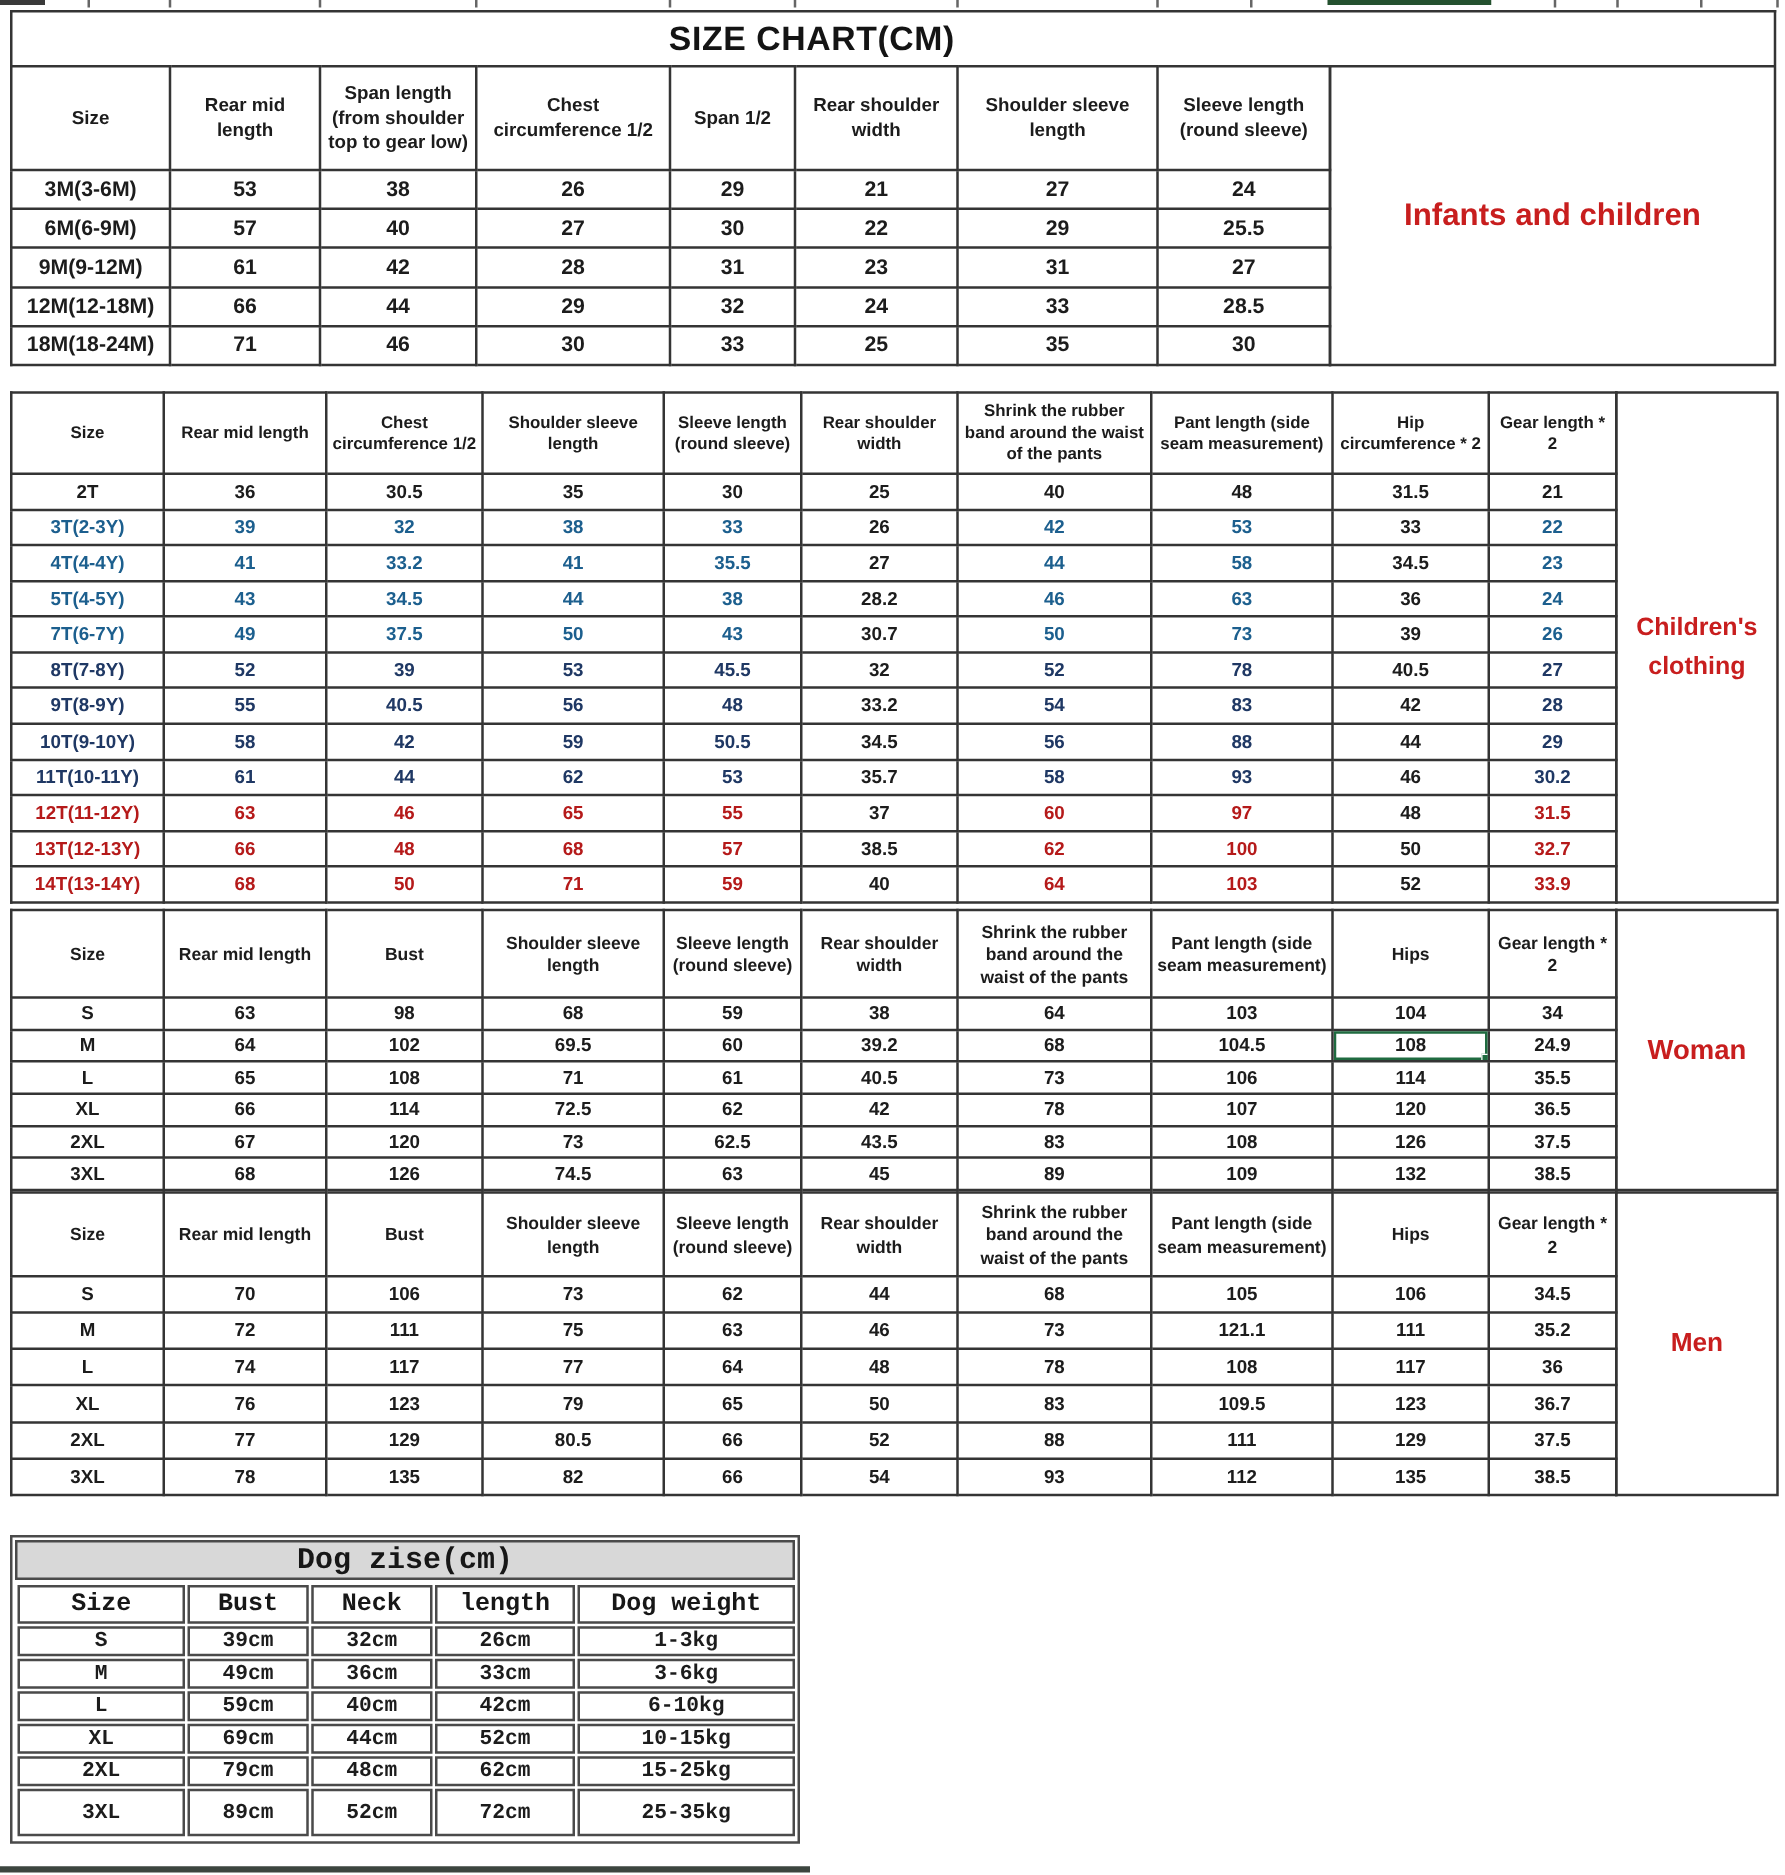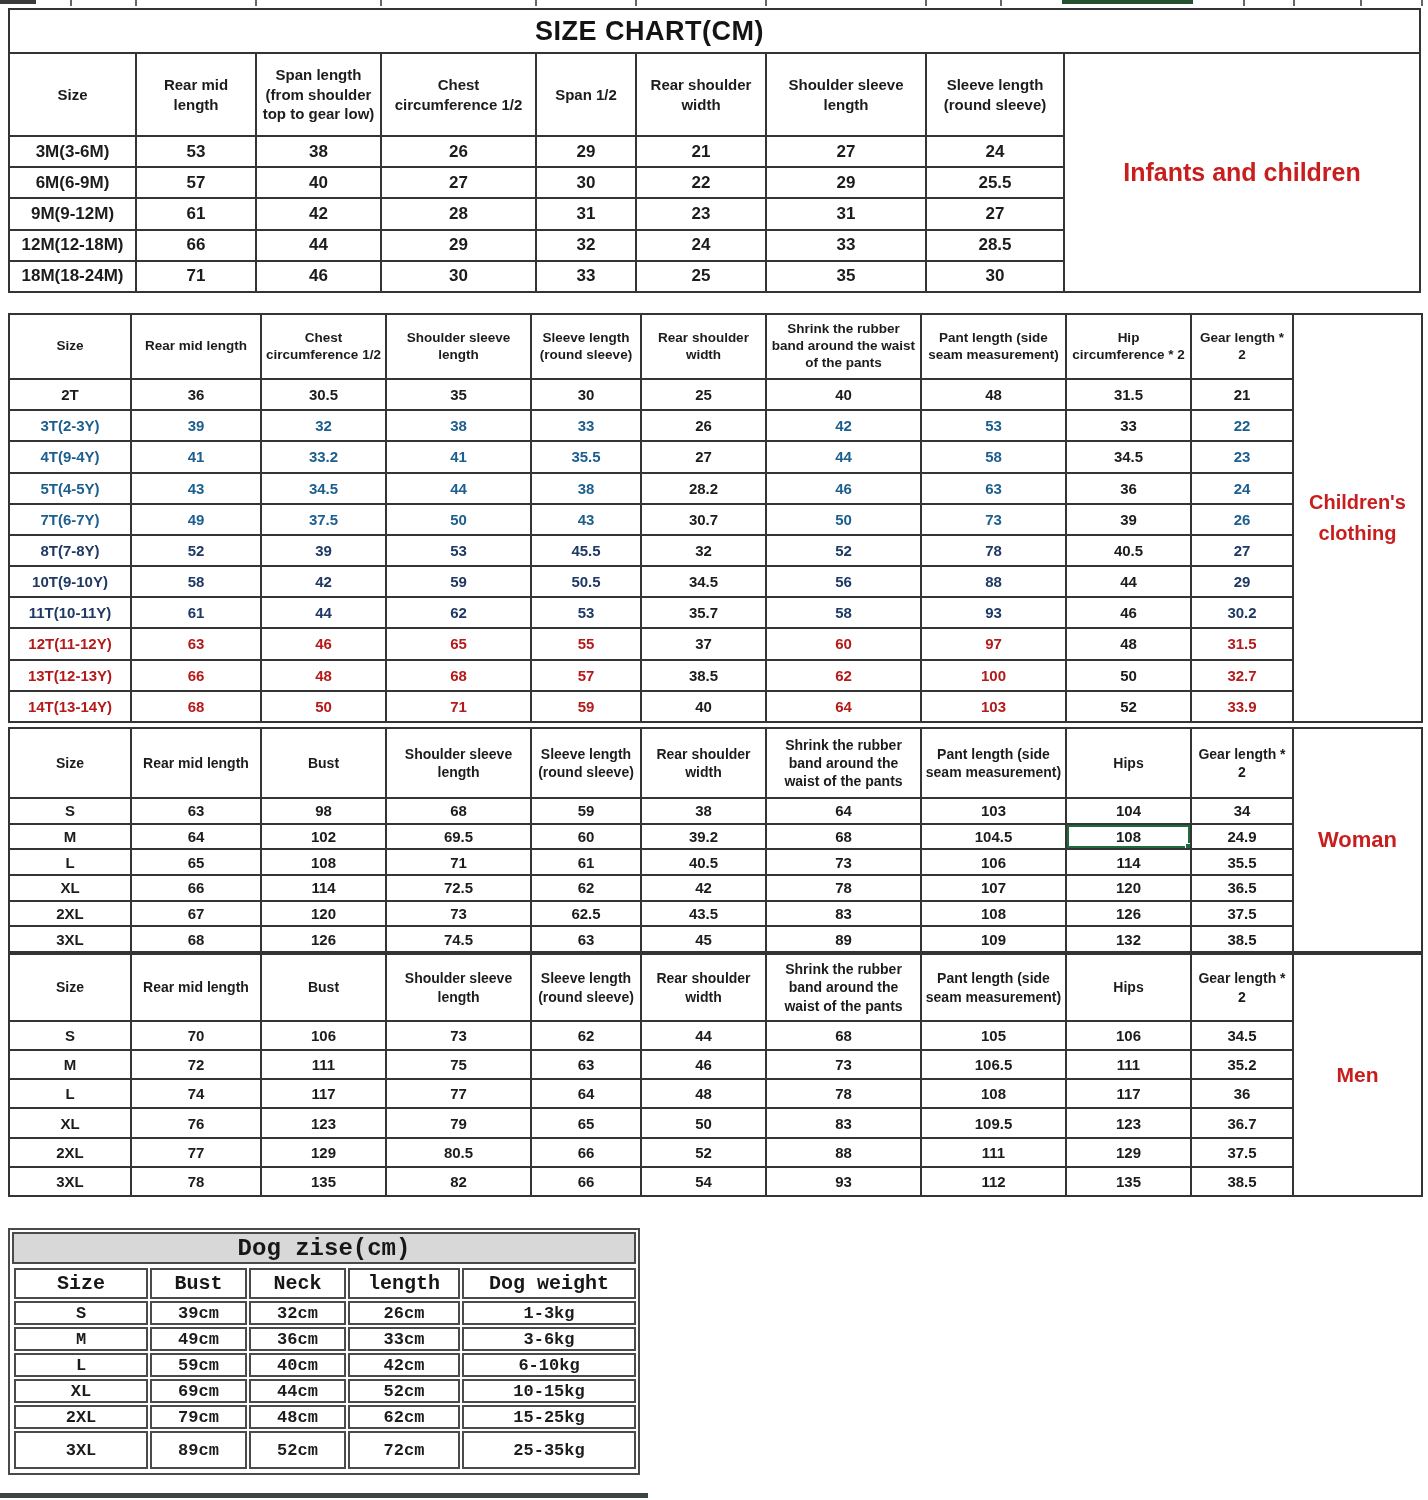--- a/index.html
+++ b/index.html
@@ -223,21 +223,21 @@
               <td style="color: rgb(28, 95, 142);">32</td>
               <td style="color: rgb(28, 95, 142);">38</td>
               <td style="color: rgb(28, 95, 142);">33</td>
               <td style="color: rgb(28, 28, 28);">26</td>
               <td style="color: rgb(28, 95, 142);">42</td>
               <td style="color: rgb(28, 95, 142);">53</td>
               <td style="color: rgb(28, 28, 28);">33</td>
               <td style="color: rgb(28, 95, 142);">22</td>
             </tr>
             <tr>
-              <td style="color: rgb(28, 95, 142);">4T(9-4Y)</td>
+              <td style="color: rgb(28, 95, 142);">4T(4-4Y)</td>
               <td style="color: rgb(28, 95, 142);">41</td>
               <td style="color: rgb(28, 95, 142);">33.2</td>
               <td style="color: rgb(28, 95, 142);">41</td>
               <td style="color: rgb(28, 95, 142);">35.5</td>
               <td style="color: rgb(28, 28, 28);">27</td>
               <td style="color: rgb(28, 95, 142);">44</td>
               <td style="color: rgb(28, 95, 142);">58</td>
               <td style="color: rgb(28, 28, 28);">34.5</td>
               <td style="color: rgb(28, 95, 142);">23</td>
             </tr>
@@ -269,20 +269,32 @@
               <td style="color: rgb(31, 56, 100);">8T(7-8Y)</td>
               <td style="color: rgb(31, 56, 100);">52</td>
               <td style="color: rgb(31, 56, 100);">39</td>
               <td style="color: rgb(31, 56, 100);">53</td>
               <td style="color: rgb(31, 56, 100);">45.5</td>
               <td style="color: rgb(28, 28, 28);">32</td>
               <td style="color: rgb(31, 56, 100);">52</td>
               <td style="color: rgb(31, 56, 100);">78</td>
               <td style="color: rgb(28, 28, 28);">40.5</td>
               <td style="color: rgb(31, 56, 100);">27</td>
+            </tr>
+            <tr>
+              <td style="color: rgb(31, 56, 100);">9T(8-9Y)</td>
+              <td style="color: rgb(31, 56, 100);">55</td>
+              <td style="color: rgb(31, 56, 100);">40.5</td>
+              <td style="color: rgb(31, 56, 100);">56</td>
+              <td style="color: rgb(31, 56, 100);">48</td>
+              <td style="color: rgb(28, 28, 28);">33.2</td>
+              <td style="color: rgb(31, 56, 100);">54</td>
+              <td style="color: rgb(31, 56, 100);">83</td>
+              <td style="color: rgb(28, 28, 28);">42</td>
+              <td style="color: rgb(31, 56, 100);">28</td>
             </tr>
             <tr>
               <td style="color: rgb(31, 56, 100);">10T(9-10Y)</td>
               <td style="color: rgb(31, 56, 100);">58</td>
               <td style="color: rgb(31, 56, 100);">42</td>
               <td style="color: rgb(31, 56, 100);">59</td>
               <td style="color: rgb(31, 56, 100);">50.5</td>
               <td style="color: rgb(28, 28, 28);">34.5</td>
               <td style="color: rgb(31, 56, 100);">56</td>
               <td style="color: rgb(31, 56, 100);">88</td>
@@ -494,21 +506,21 @@
               <td style="color: rgb(28, 28, 28);">34.5</td>
             </tr>
             <tr>
               <td style="color: rgb(28, 28, 28);">M</td>
               <td style="color: rgb(28, 28, 28);">72</td>
               <td style="color: rgb(28, 28, 28);">111</td>
               <td style="color: rgb(28, 28, 28);">75</td>
               <td style="color: rgb(28, 28, 28);">63</td>
               <td style="color: rgb(28, 28, 28);">46</td>
               <td style="color: rgb(28, 28, 28);">73</td>
-              <td style="color: rgb(28, 28, 28);">106.5</td>
+              <td style="color: rgb(28, 28, 28);">121.1</td>
               <td style="color: rgb(28, 28, 28);">111</td>
               <td style="color: rgb(28, 28, 28);">35.2</td>
             </tr>
             <tr>
               <td style="color: rgb(28, 28, 28);">L</td>
               <td style="color: rgb(28, 28, 28);">74</td>
               <td style="color: rgb(28, 28, 28);">117</td>
               <td style="color: rgb(28, 28, 28);">77</td>
               <td style="color: rgb(28, 28, 28);">64</td>
               <td style="color: rgb(28, 28, 28);">48</td>

